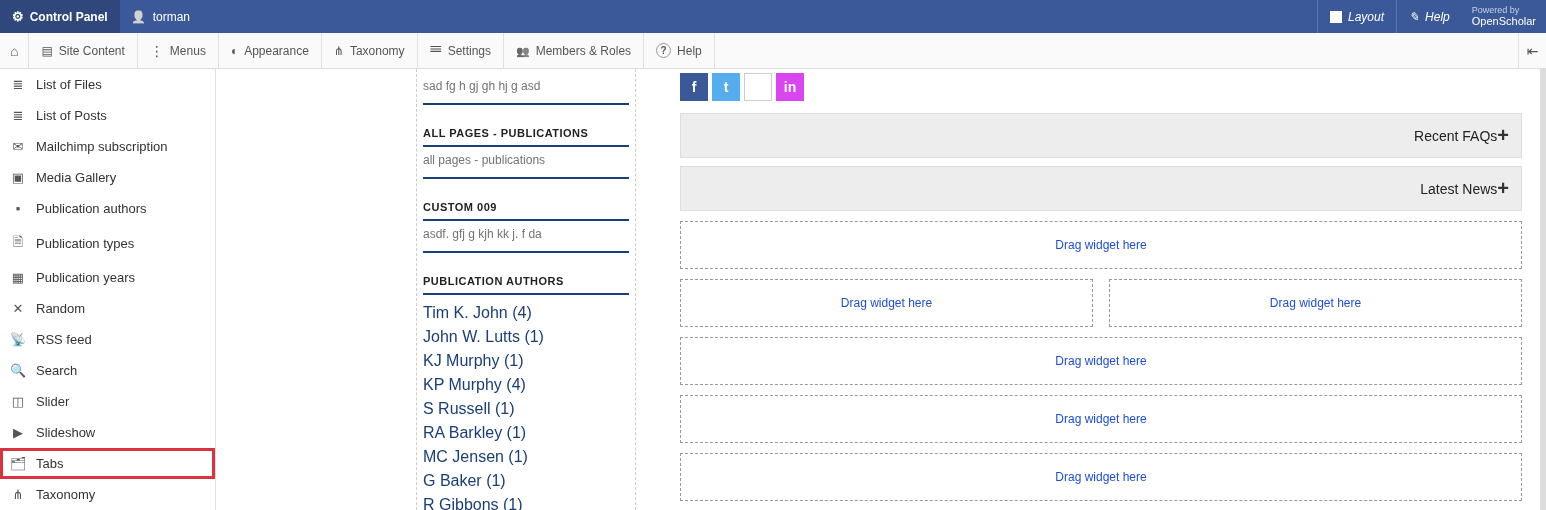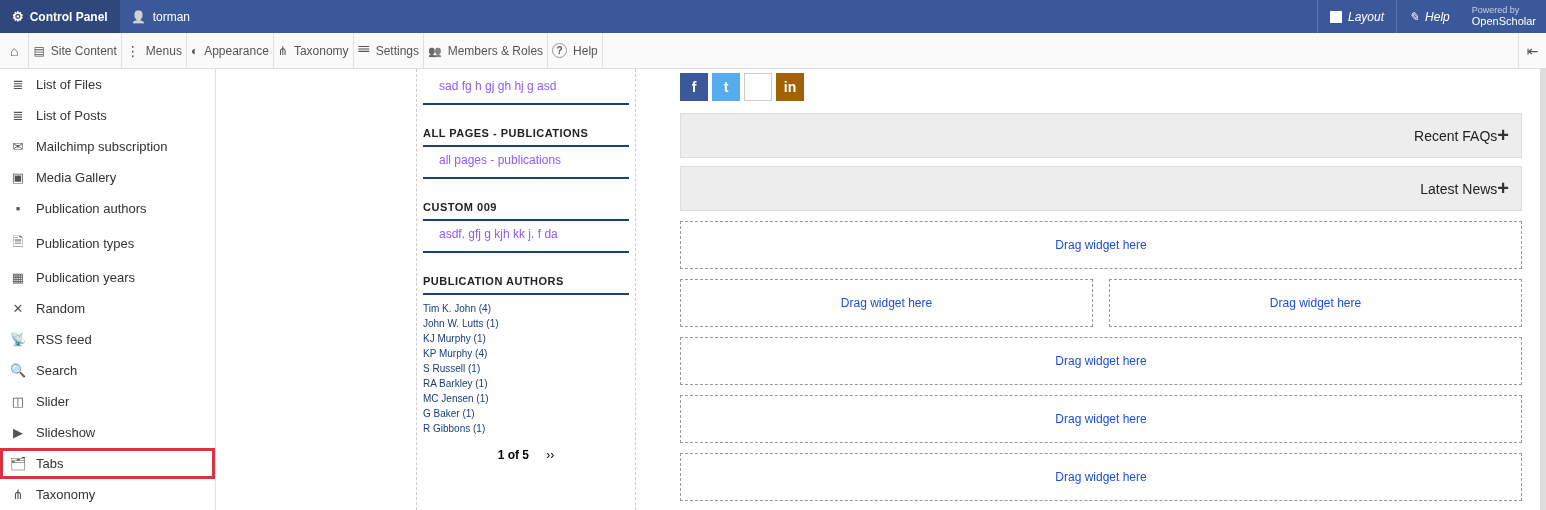--- a/index.html
+++ b/index.html
@@ -14,21 +14,21 @@
 .topbar .powered { font-size:9px; line-height:1.1; padding:0 10px; color:#c5d0e6; }
 .topbar .powered b { font-size:11px; display:block; color:#fff; font-weight:normal; }
 .gear-icon, .person-icon, .layout-icon, .pencil-icon { display:inline-block; }
 .gear-icon::before { content:"⚙"; font-size:13px; }
 .person-icon::before { content:"👤"; font-size:12px; filter:grayscale(1) brightness(2); }
 .layout-icon { width:12px; height:12px; background:#fff; display:inline-block; }
 .pencil-icon::before { content:"✎"; font-size:12px; }
 
 
 .toolbar { height:36px; background:#fafafa; border-bottom:1px solid #ddd; display:flex; align-items:stretch; font-size:12px; color:#555; }
-.toolbar .titem { display:flex; align-items:center; gap:6px; padding:0 4px; border-right:1px solid #e0e0e0; cursor:pointer; }
+.toolbar .titem { display:flex; align-items:center; gap:6px; padding:0 12px; border-right:1px solid #e0e0e0; cursor:pointer; }
 .toolbar .titem.home { padding:0 10px; }
 .toolbar .tspacer { flex:1; }
 .toolbar .tcollapse { width:28px; display:flex; align-items:center; justify-content:center; border-left:1px solid #e0e0e0; cursor:pointer; }
 .home-icon::before { content:"⌂"; font-size:14px; }
 .content-icon::before { content:"▤"; font-size:12px; }
 .menus-icon::before { content:"⋮"; font-size:14px; }
 .appearance-icon::before { content:"◐"; font-size:12px; }
 .taxonomy-icon::before { content:"⋔"; font-size:12px; }
 .settings-icon::before { content:"𝍢"; font-size:12px; }
 .members-icon::before { content:"👥"; font-size:11px; filter:grayscale(1); }
@@ -41,31 +41,31 @@
 
 .leftbar { width:216px; border-right:1px solid #e0e0e0; overflow:hidden; }
 .leftbar .sitem { display:flex; align-items:center; gap:10px; padding:8px 10px; font-size:13px; color:#333; cursor:pointer; }
 .leftbar .sitem .ic { width:16px; text-align:center; color:#555; font-size:13px; }
 .leftbar .active { outline:3px solid #d9333f; outline-offset:-3px; }
 
 
 .midcol { width:220px; margin-left:200px; border-left:1px dashed #ccc; border-right:1px dashed #ccc; padding:4px 0; overflow:hidden; }
 .widget { padding:6px 6px 10px 6px; }
 .widget .wtitle { font-size:11px; font-weight:bold; letter-spacing:.5px; color:#222; padding:6px 0; border-bottom:2px solid #1a3e78; margin-bottom:6px; }
-.widget .wbody { font-size:12px; color:#8b5cf6;margin-left:16px; }
+.widget .wbody { font-size:12px; color:#737373; }
 .widget .divider { border-bottom:2px solid #1a3e78; margin-top:10px; }
-.authlist a { display:block; color:#1a3e78; font-size:10px; line-height:1.5; text-decoration:none; }
+.authlist a { display:block; color:#1a3e78; font-size:16px; line-height:1.5; text-decoration:none; }
 .pager { text-align:center; font-size:12px; font-weight:bold; padding:12px 0 4px; }
 .pager .next { margin-left:14px; font-weight:normal; }
 
 
 .dragarea { flex:1; padding:0 10px; margin-left:20px; overflow:hidden; }
 .sharebar { display:flex; gap:4px; margin:4px 0 12px 14px; }
 .sharebar .sbtn { width:28px; height:28px; display:flex; align-items:center; justify-content:center; color:#fff; font-weight:bold; font-size:14px; }
-.fb{background:#3b5998}.tw{background:#55acee}.em{background:#fff;color:#555;border:1px solid #ccc}.li{background:#a16207}
+.fb{background:#3b5998}.tw{background:#55acee}.em{background:#fff;color:#555;border:1px solid #ccc}.li{background:#d946ef}
 
 .panel { background:#ededed; border:1px solid #ddd; padding:10px 12px; margin:4px 14px 8px; display:flex; align-items:center; justify-content:flex-end; font-family:Georgia,serif; font-size:14px; color:#222; cursor:pointer; }
 .panel .plus { font-size:20px; font-weight:bold; color:#333; }
 
 .dropzone { border:1px dashed #999; color:#1d4ed8; font-size:12px; text-align:center; padding:16px 0; margin:10px 14px; }
 .droprow { display:flex; gap:16px; margin:10px 14px; }
 .droprow .dropzone { flex:1; margin:0; }
 
 .rightborder { position:absolute; top:69px; right:0; bottom:0; width:6px; background:#ddd; }
 

